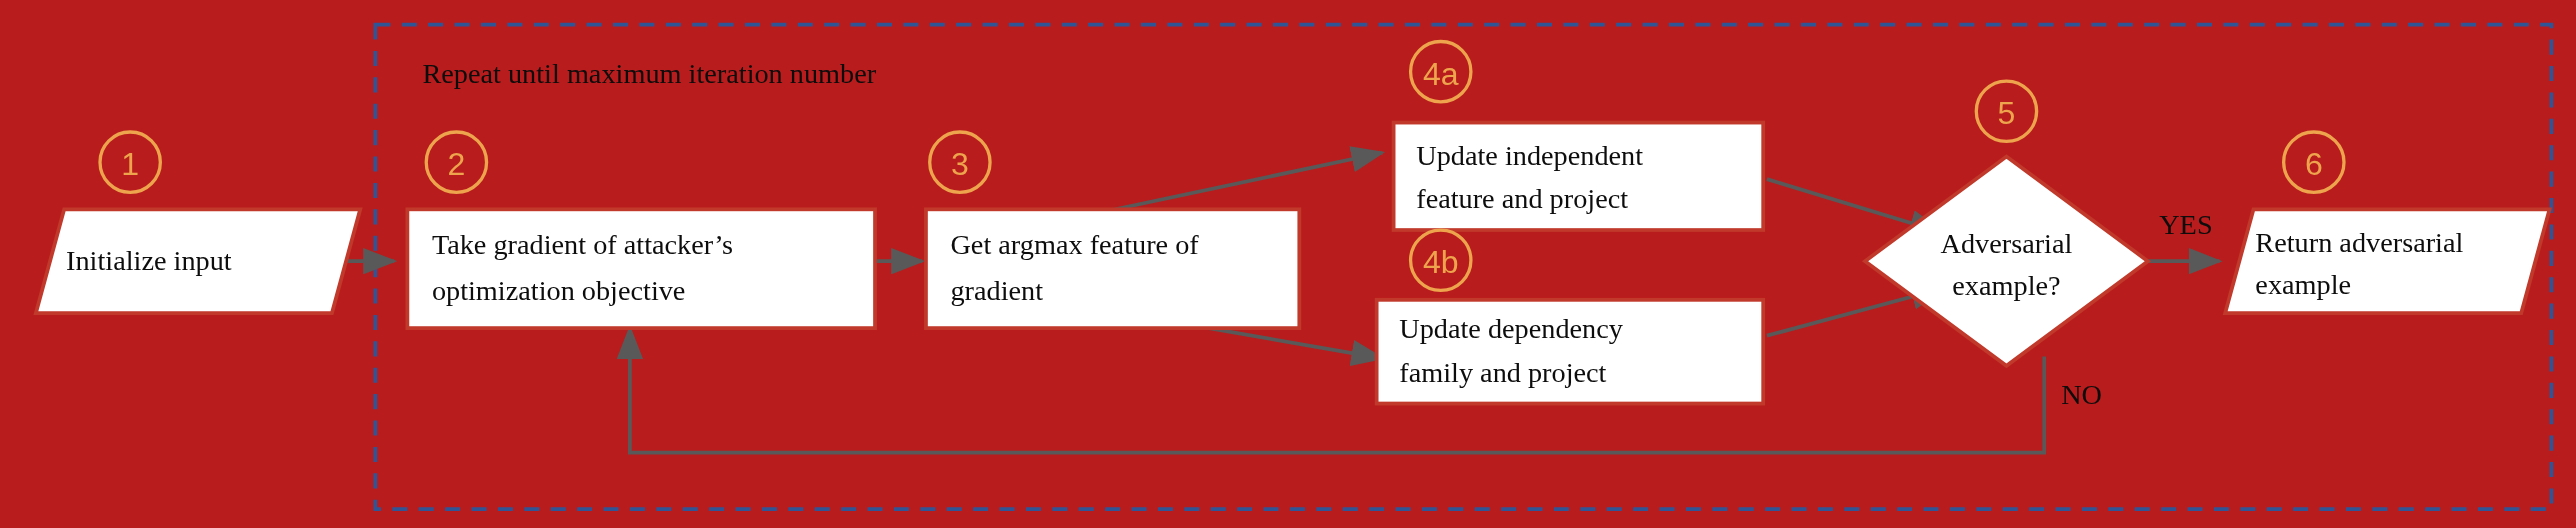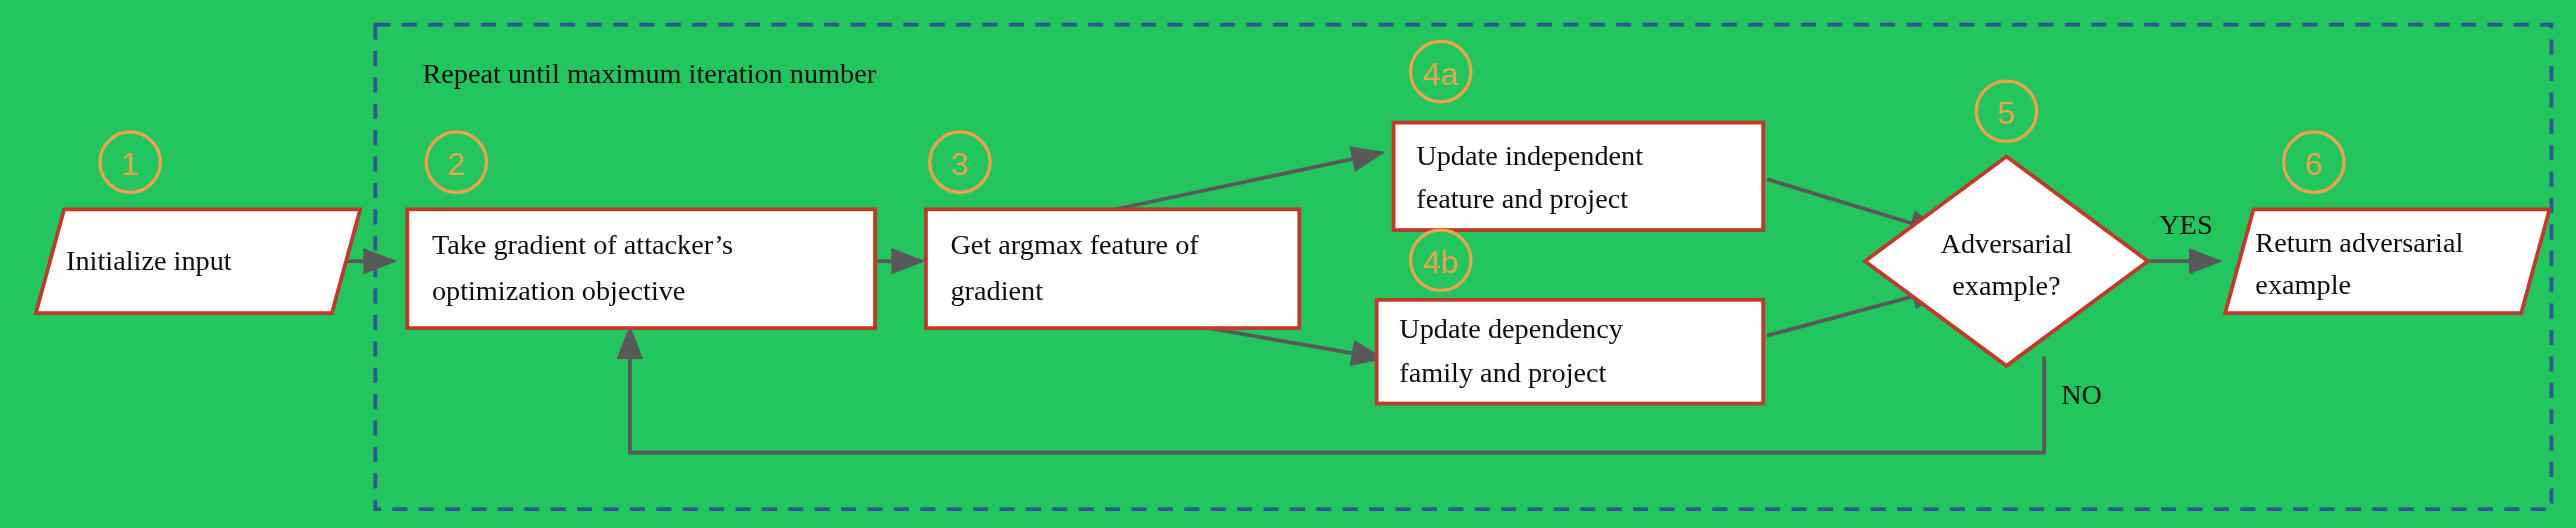--- a/index.html
+++ b/index.html
@@ -7,21 +7,21 @@
     padding: 0;
     background: #ffffff;
   }
   body {
     font-family: "Liberation Serif", serif;
   }
   #canvas {
     position: relative;
     width: 2576px;
     height: 528px;
-    background: #22c55e;
+    background: #b91c1c;
     overflow: hidden;
   }
   svg#diagram {
     position: absolute;
     left: 0;
     top: 0;
     width: 2576px;
     height: 528px;
   }
   .node-text {

